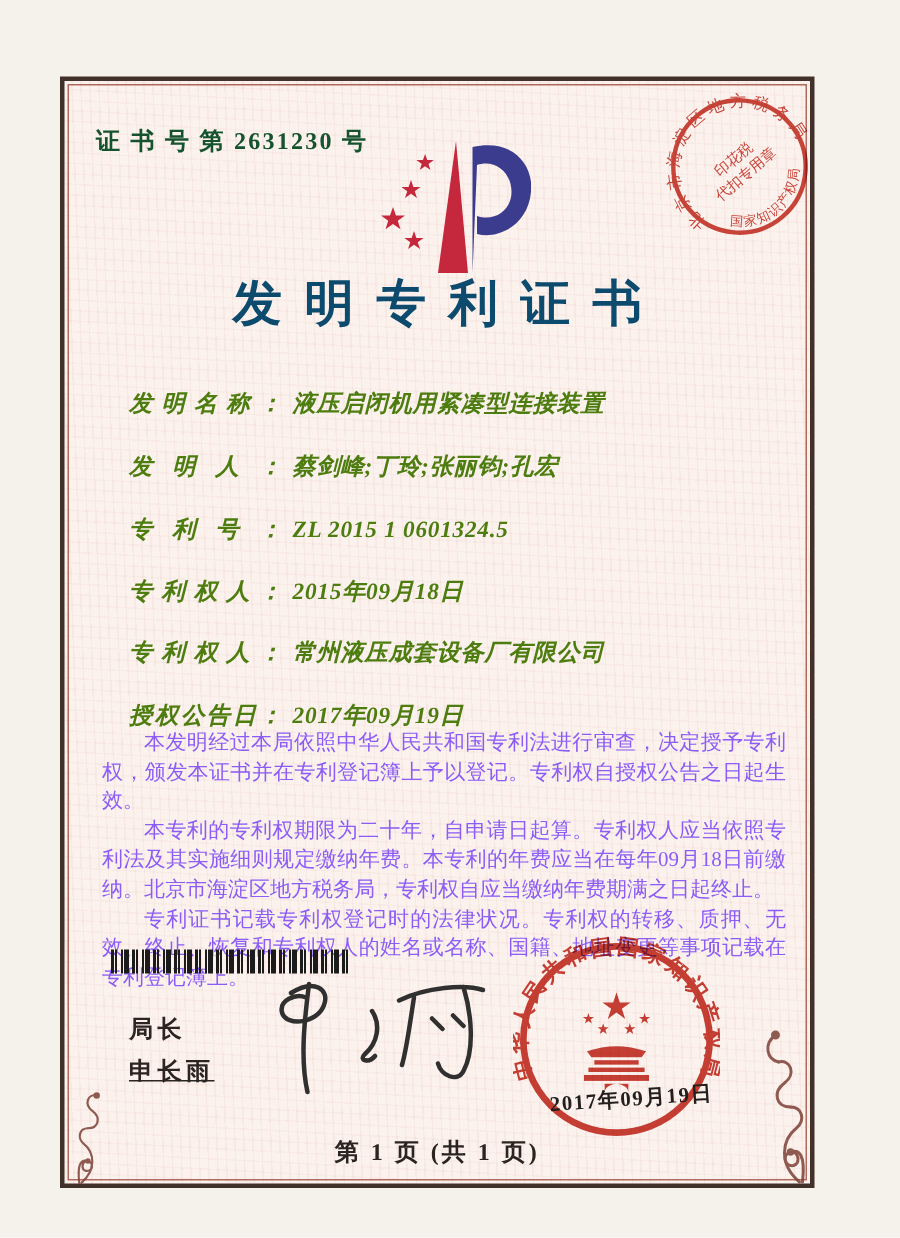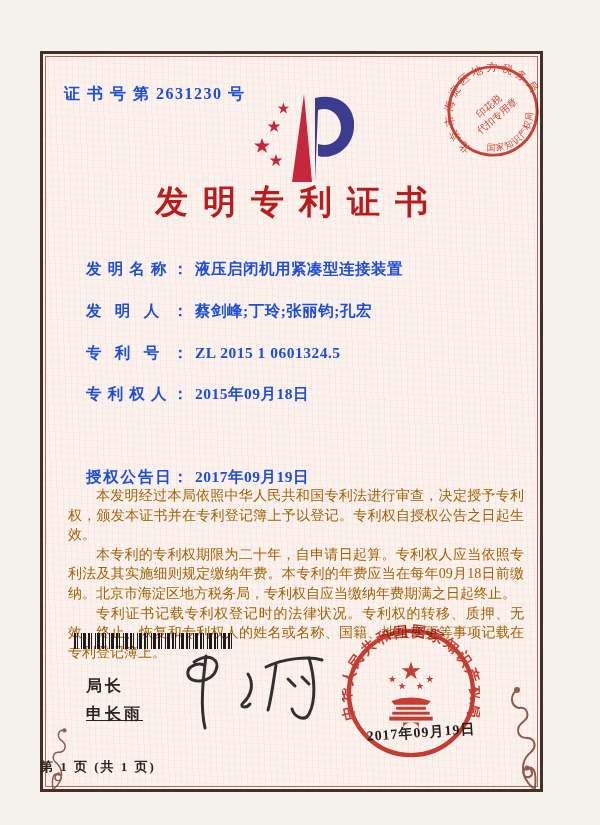--- a/index.html
+++ b/index.html
@@ -22,39 +22,39 @@
     background-image:
       repeating-linear-gradient(88deg, rgba(224,150,140,.10) 0 1px, transparent 1px 6px),
       repeating-linear-gradient(3deg,  rgba(224,150,140,.08) 0 1px, transparent 1px 7px);
   }
   .frame::after{
     content:"";position:absolute;inset:2px;border:1px solid #b06a5c;pointer-events:none;
   }
 
   .cert-no{
     position:absolute;left:64px;top:84px;
-    font-size:16px;font-weight:700;letter-spacing:1.5px;color:#1d4ed8;
+    font-size:16px;font-weight:700;letter-spacing:1.5px;color:#14532d;
   }
 
   .title{
     position:absolute;left:40px;top:180px;width:503px;
     text-align:center;font-size:33px;font-weight:700;
-    letter-spacing:15px;text-indent:15px;color:#b91c1c;
-  }
-
-  .field-row{position:absolute;left:86px;width:440px;font-size:15.5px;font-weight:700;color:#1d4ed8;white-space:nowrap;}
+    letter-spacing:15px;text-indent:15px;color:#0c4a6e;
+  }
+
+  .field-row{position:absolute;left:86px;width:440px;font-size:15.5px;font-weight:700;color:#4d7c0f;white-space:nowrap;font-style:italic;}
   .field-label{display:inline-block;width:102px;text-align:justify;text-align-last:justify;}
   .field-value{margin-left:7px;letter-spacing:.5px;}
   .row-0{top:259px}.row-1{top:301px}.row-2{top:343px}
   .row-3{top:384px}.row-4{top:425px}.row-5{top:467px}
 
   .body-text{
     position:absolute;left:68px;top:486px;width:456px;
     font-size:14px;line-height:19.6px;text-align:justify;
-    font-weight:500;color:#a16207;
+    font-weight:500;color:#8b5cf6;
   }
   .body-text p{margin:0;text-indent:2em;}
 
   .barcode{
     position:absolute;left:74px;top:633px;width:158px;height:16px;
     background:repeating-linear-gradient(90deg,
       #1b1b1b 0 2px,transparent 2px 3px,
       #1b1b1b 3px 4px,transparent 4px 7px,
       #1b1b1b 7px 8px,transparent 8px 9px,
       #1b1b1b 9px 12px,transparent 12px 14px);
@@ -70,21 +70,21 @@
   .office-seal{position:absolute;left:342px;top:624px;width:138px;height:138px;z-index:3;opacity:.95;}
 
   .issue-date{
     position:absolute;left:346px;top:724px;width:150px;z-index:5;
     text-align:center;font-size:14px;font-weight:700;letter-spacing:1px;color:#231f1c;
     transform:rotate(-4deg);
   }
 
   .page-info{
     position:absolute;left:40px;top:758px;width:503px;
-    text-align:left;font-size:13px;font-weight:600;letter-spacing:2px;color:#2b2420;
+    text-align:center;font-size:16px;font-weight:600;letter-spacing:2px;color:#2b2420;
   }
 
   .flourish{position:absolute;z-index:2;}
   .flourish-left{left:43px;top:710px;}
   .flourish-right{left:501px;top:680px;transform:scaleX(-1);}
 
   .logo{position:absolute;left:242px;top:90px;width:112px;height:96px;}
   svg text{font-family:"DejaVu Sans","Liberation Sans",sans-serif;}
 </style>
 </head>
@@ -133,20 +133,23 @@
     <span class="field-label">发明名称：</span><span class="field-value">液压启闭机用紧凑型连接装置</span>
   </div>
   <div class="field-row row-1">
     <span class="field-label">发明人：</span><span class="field-value">蔡剑峰;丁玲;张丽钧;孔宏</span>
   </div>
   <div class="field-row row-2">
     <span class="field-label">专利号：</span><span class="field-value">ZL 2015 1 0601324.5</span>
   </div>
   <div class="field-row row-3">
     <span class="field-label">专利权人：</span><span class="field-value">2015年09月18日</span>
+  </div>
+  <div class="field-row row-4">
+    <span class="field-label">专利权人：</span><span class="field-value">常州液压成套设备厂有限公司</span>
   </div>
   <div class="field-row row-5">
     <span class="field-label">授权公告日：</span><span class="field-value">2017年09月19日</span>
   </div>
 
   <div class="body-text">
     <p>本发明经过本局依照中华人民共和国专利法进行审查，决定授予专利权，颁发本证书并在专利登记簿上予以登记。专利权自授权公告之日起生效。</p>
     <p>本专利的专利权期限为二十年，自申请日起算。专利权人应当依照专利法及其实施细则规定缴纳年费。本专利的年费应当在每年09月18日前缴纳。北京市海淀区地方税务局，专利权自应当缴纳年费期满之日起终止。</p>
     <p>专利证书记载专利权登记时的法律状况。专利权的转移、质押、无效、终止、恢复和专利权人的姓名或名称、国籍、地址变更等事项记载在专利登记簿上。</p>
   </div>

